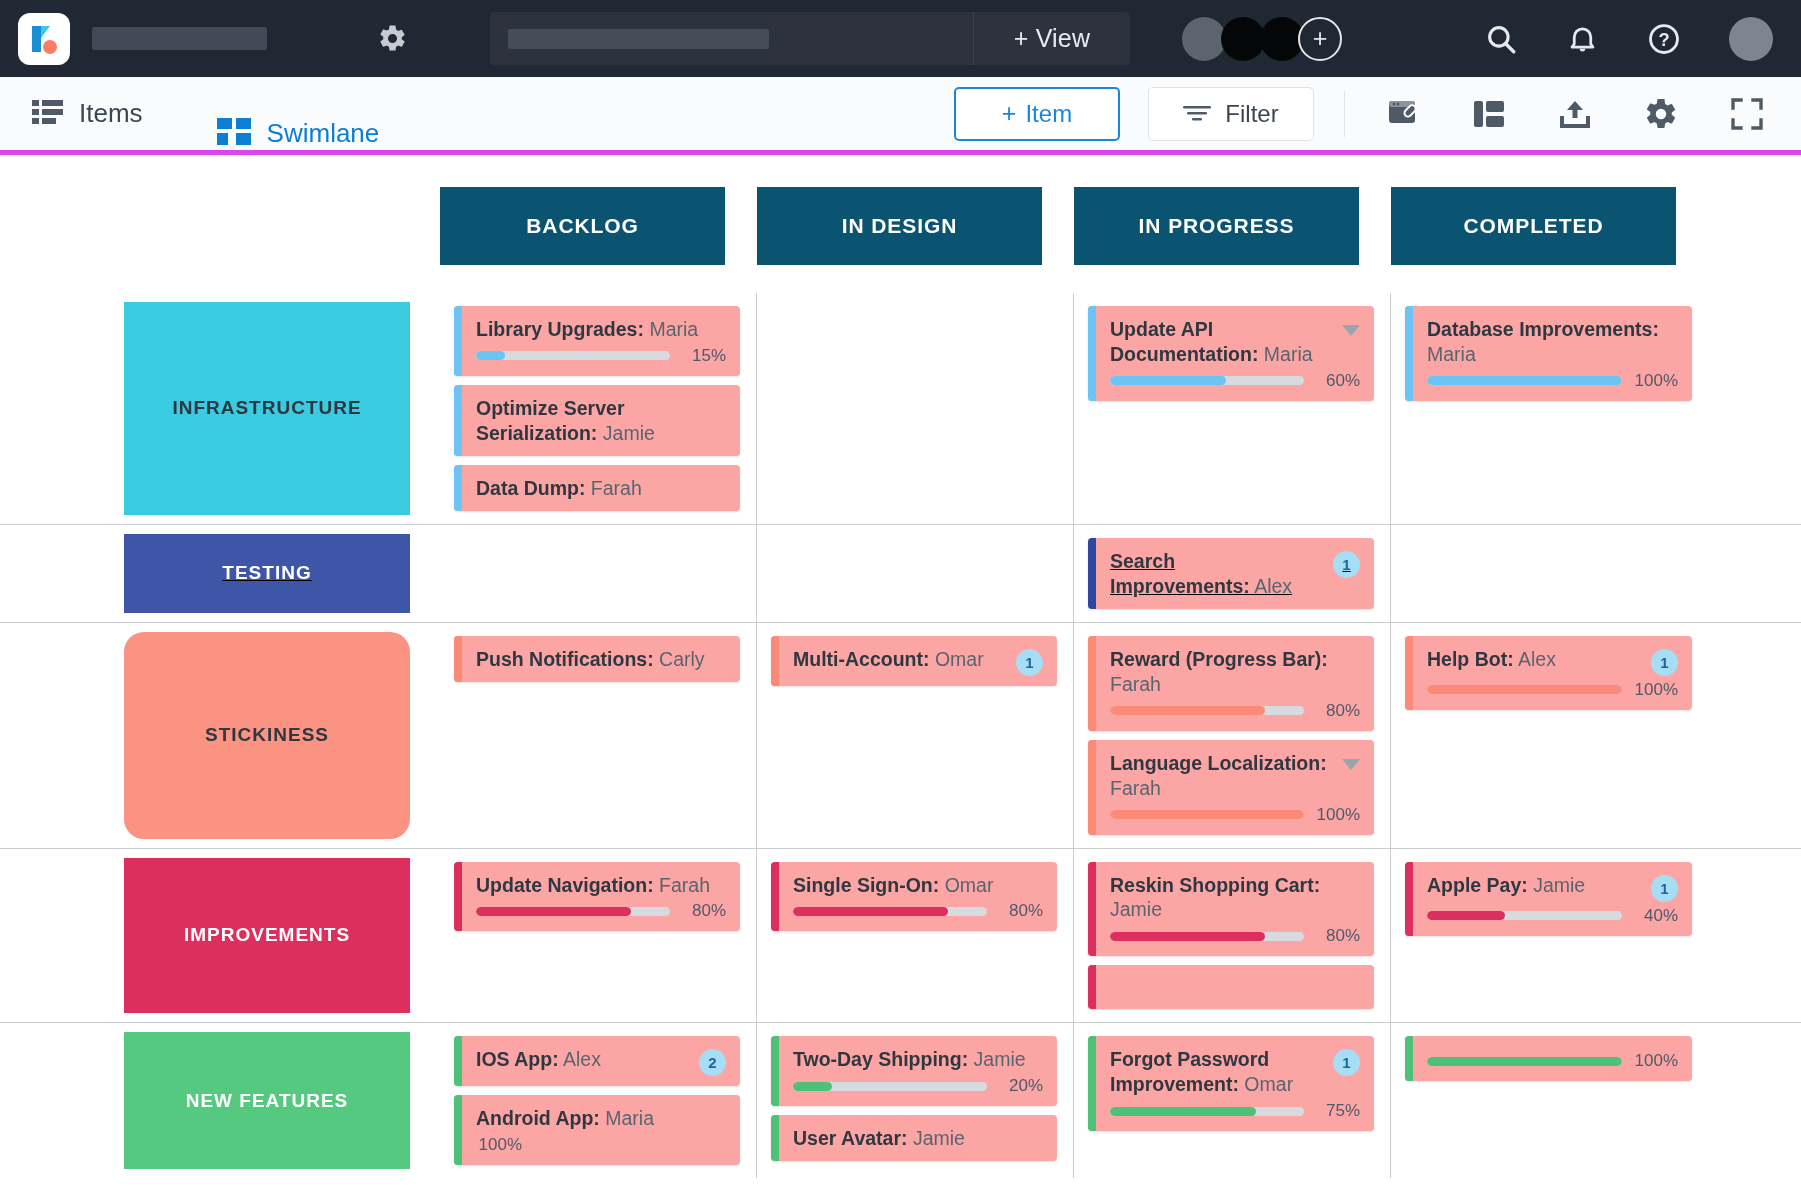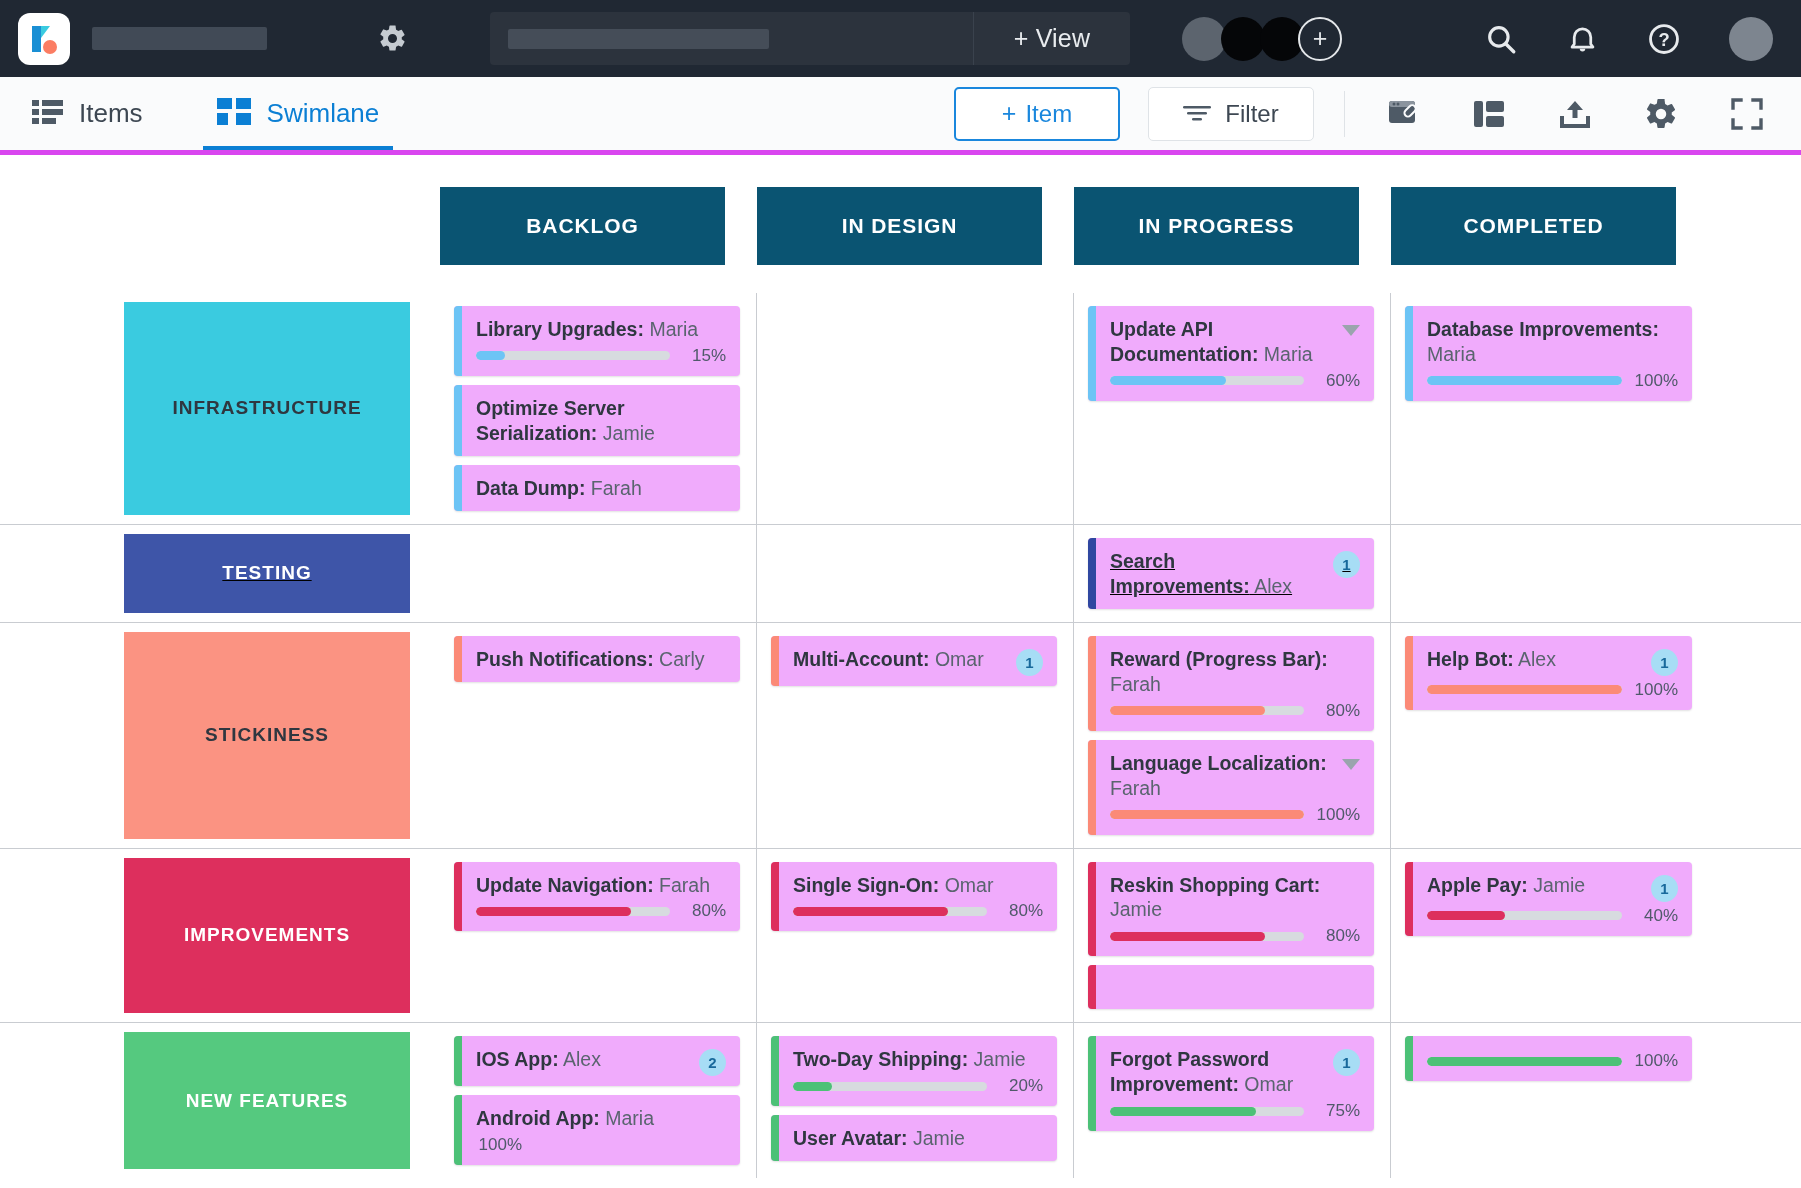--- a/index.html
+++ b/index.html
@@ -104,21 +104,21 @@
     padding-left: 26px;
     padding-right: 26px;
   }
   .tab {
     display: flex; align-items: center; gap: 16px;
     padding: 0 6px;
     height: 100%;
     position: relative;
     cursor: pointer;
   }
-  .tab + .tab { margin-left: 62px; }
+  .tab + .tab { margin-left: 62px; margin-top: 20px; }
   .tab-label { font-size: 26px; color: #3d4752; }
   .tab.active .tab-label { color: #0b7fd4; }
   .tab.active::after {
     content: "";
     position: absolute; left: -8px; right: -8px; bottom: 0;
     height: 4px; background: #0b7fd4;
   }
   .toolbar-right {
     margin-left: auto;
     display: flex; align-items: center; gap: 0;
@@ -217,21 +217,21 @@
     width: 317px;
     flex: none;
     border-right: 1px solid #c9ccd1;
     padding: 13px 16px 13px 14px;
   }
   .cell:last-child { border-right: none; }
 
   
   .card {
     position: relative;
-    background: #f0abfc;
+    background: #fca5a5;
     border-radius: 4px;
     box-shadow: 0 1px 2px rgba(0,0,0,.12);
     padding: 11px 14px 10px 22px;
     margin-bottom: 9px;
     min-height: 44px;
   }
   .card:last-child { margin-bottom: 0; }
   .card .accent {
     position: absolute;
     left: 0; top: 0; bottom: 0;
@@ -533,21 +533,21 @@
                 <div class="card-title">Search Improvements:<span class="who"> Alex</span></div>
                 <div class="badge">1</div>
               </div>
             </div>
           </div>
           <div class="cell"></div>
         </div>
       </div>
       <div class="swim-row" style="min-height: 179px;">
         <div class="swim-label-cell">
-          <div class="swim-label" style="background: rgb(251, 147, 130);">STICKINESS</div>
+          <div class="swim-label" style="background: rgb(251, 147, 130); border-radius: 20px;">STICKINESS</div>
         </div>
         <div class="cells">
           <div class="cell">
             <div class="card">
               <div class="accent" style="background: rgb(251, 138, 119);"></div>
               <div class="card-top">
                 <div class="card-title">Push Notifications:<span class="who"> Carly</span></div>
               </div>
             </div>
           </div>

